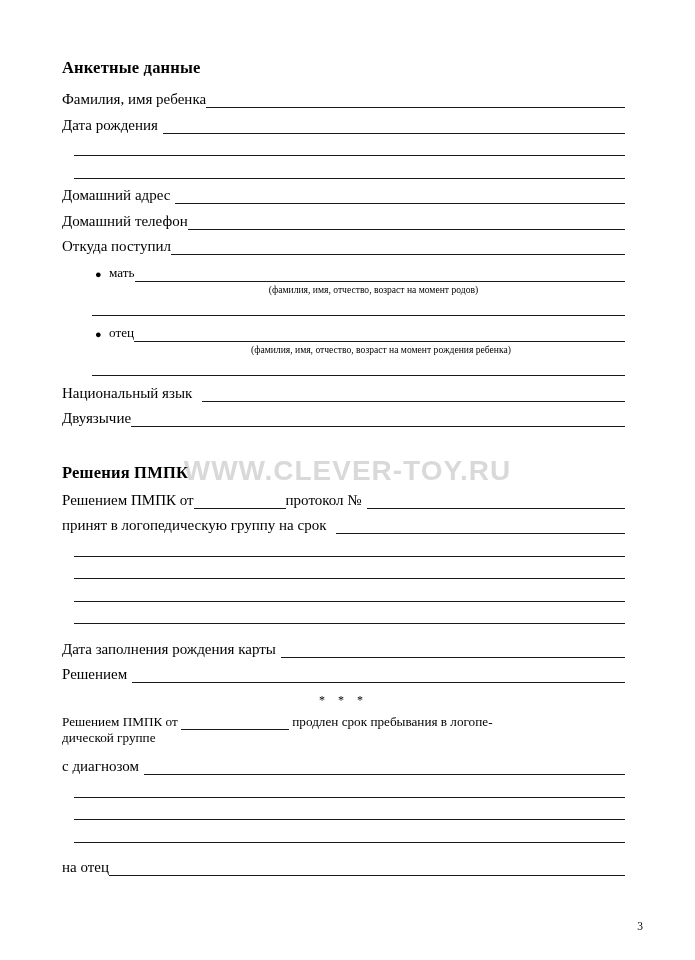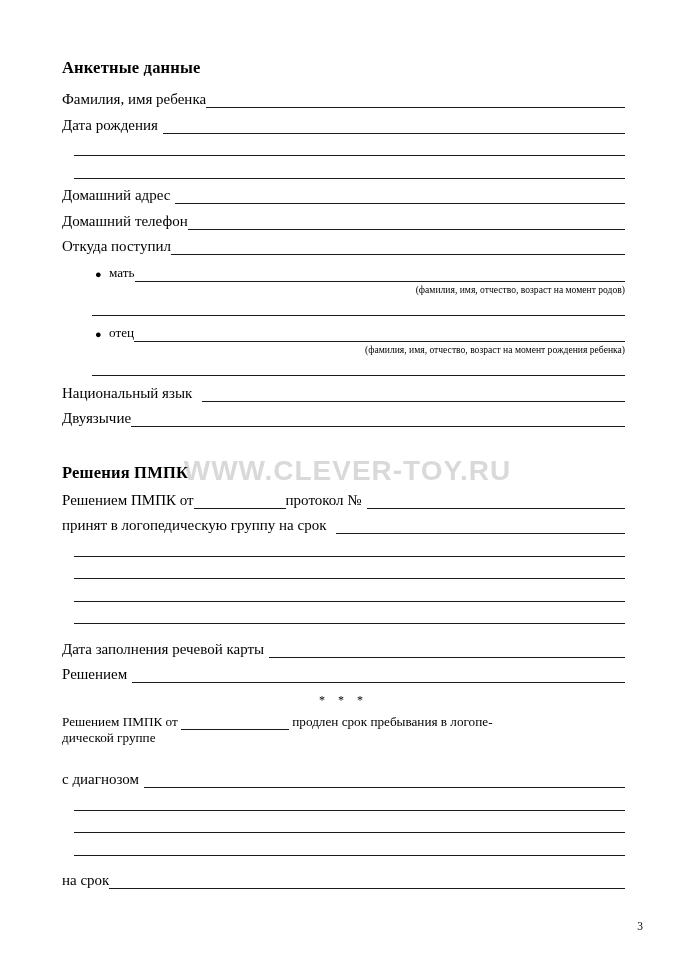--- a/index.html
+++ b/index.html
@@ -77,35 +77,35 @@
   .bullet-row .dot {
     flex: 0 0 auto;
     width: 14px;
     font-size: 11px;
     line-height: 13px;
     padding-bottom: 1px;
   }
   .bullet-row .lbl { flex: 0 0 auto; padding-bottom: 1px; }
   .hint {
     font-size: 9.6px;
-    text-align: right;
+    text-align: center;
     margin: 1px 0 8px 0;
     padding-left: 60px;
   }
   .hint.wide { padding-left: 75px; }
   .stars {
     text-align: center;
     font-size: 12px;
     letter-spacing: 5px;
     margin: 10px 0 6px 0;
   }
   .para {
     font-size: 13.2px;
     line-height: 1.18;
-    margin-bottom: 19px;
+    margin-bottom: 6px;
   }
   .inline-fill {
     display: inline-block;
     border-bottom: 1px solid #1a1a1a;
     height: 13px;
     vertical-align: bottom;
   }
   .pagenum {
     position: absolute;
     right: 52px;
@@ -229,21 +229,21 @@
     </div>
 
     <div class="blankline"></div>
     <div class="blankline"></div>
     <div class="blankline"></div>
     <div class="blankline"></div>
 
     <div class="spacer-8"></div>
 
     <div class="row">
-      <span class="lbl">Дата заполнения речевой карты</span>
+      <span class="lbl">Дата заполнения рождения карты</span>
       <span class="gap"></span>
       <span class="fill"></span>
     </div>
 
     <div class="row">
       <span class="lbl">Решением</span>
       <span class="gap"></span>
       <span class="fill"></span>
     </div>
 
@@ -263,20 +263,20 @@
       <span class="gap"></span>
       <span class="fill"></span>
     </div>
     <div class="blankline"></div>
     <div class="blankline"></div>
     <div class="blankline"></div>
 
     <div class="spacer-8"></div>
 
     <div class="row">
-      <span class="lbl">на срок</span>
+      <span class="lbl">на отец</span>
       <span class="fill"></span>
     </div>
 
   </div>
 
   <div class="pagenum">3</div>
 </div>
 
 </body></html>

